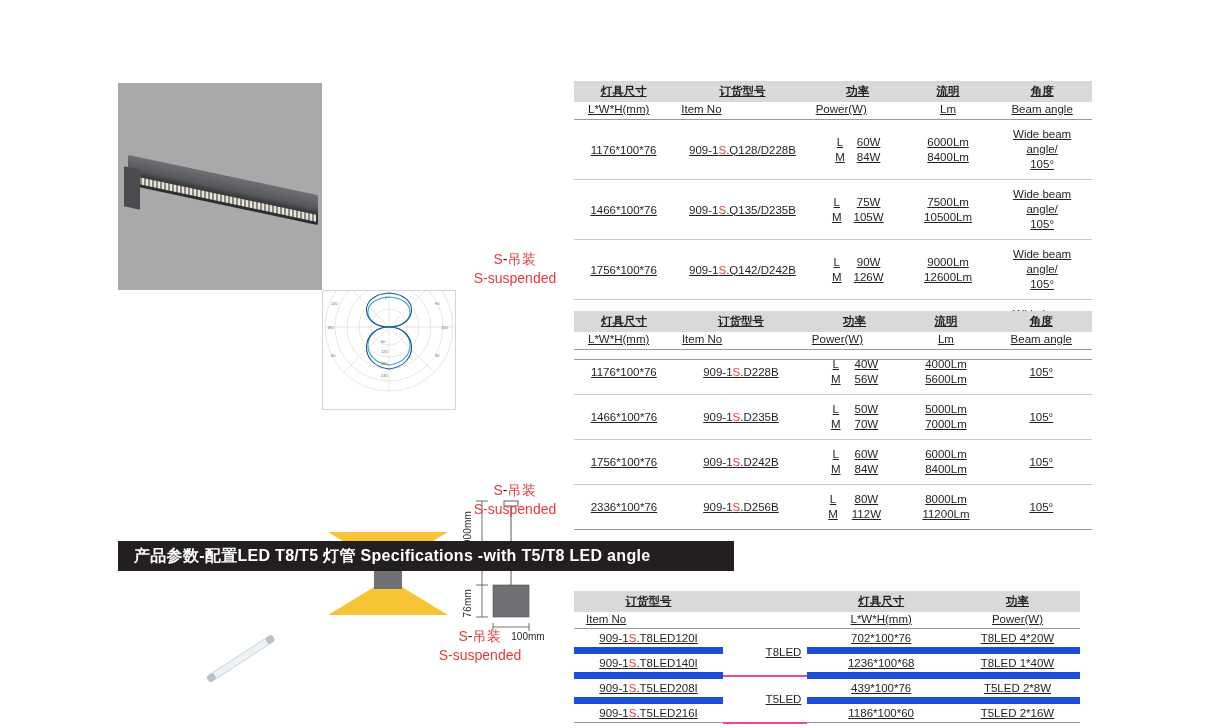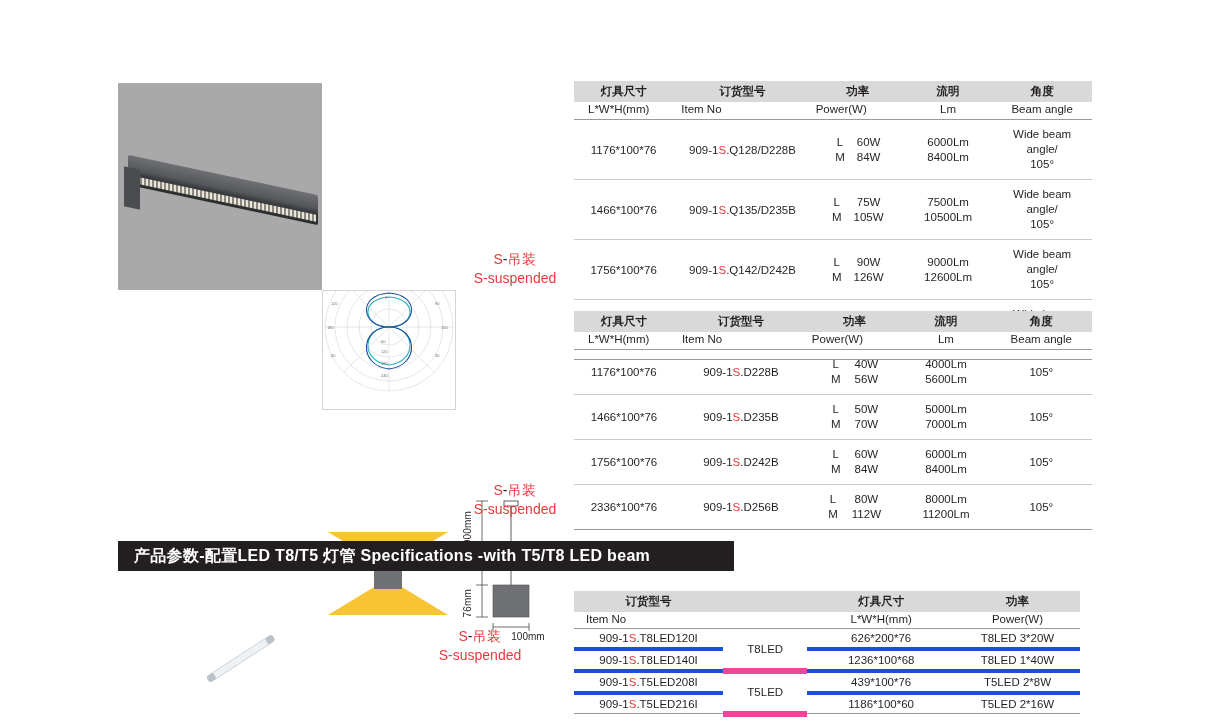--- a/index.html
+++ b/index.html
@@ -7,21 +7,21 @@
     width:1212px;height:728px;
     background:#ffffff;
     font-family:"Liberation Sans", sans-serif;
     color:#231f20;
     position:relative;
     overflow:hidden;
   }
   .sheet{position:absolute;left:0;top:0;width:1212px;height:728px;}
 
   
-  .block{position:absolute;}
+  .block{position:absolute;text-decoration:underline;}
 
   
   .photo{
     background:#a9a9a9;
     position:relative;overflow:hidden;
   }
   .photo .bar{
     position:absolute;
     background:linear-gradient(180deg,#6e7073 0%,#55575a 45%,#3a3c3f 60%,#2a2c2e 100%);
     transform:skewY(12deg);
@@ -86,22 +86,22 @@
     font-size:16px;font-weight:bold;display:flex;align-items:center;
     padding-left:16px;letter-spacing:.3px;
   }
 
   
   table.tube{border-collapse:collapse;font-size:11.5px;color:#231f20;}
   table.tube th{
     background:#d9d9d9;font-weight:bold;padding:3px 6px;text-align:center;
   }
   table.tube tr.sub th{background:#fff;font-weight:normal;padding:1px 6px 3px;border-bottom:1px solid #9a9a9a;}
-  table.tube td{padding:3px 6px;text-align:center;border-bottom:4px solid #1d4ed8;}
-  table.tube td.grp{border-bottom:6px solid #ec4899;}
+  table.tube td{padding:3px 6px;text-align:center;border-bottom:7px solid #1d4ed8;}
+  table.tube td.grp{border-bottom:2px solid #ec4899;text-align:right;}
   table.tube tr:last-child td{border-bottom:1px solid #9a9a9a;}
 
   
   .tube-stick{position:absolute;}
 </style>
 </head>
 <body>
 
 <div class="sheet">
 
@@ -320,21 +320,21 @@
             </div>
           </td>
           <td class="lm-cell"><span>8000Lm</span><br><span>11200Lm</span></td>
           <td>105°</td>
         </tr>
       </tbody>
     </table>
   </div>
 
   <div class="sectionbar" style="left:118px;top:541px;width:600px;height:30px;">
-    <span>产品参数-配置LED T8/T5 灯管 Specifications -with T5/T8 LED beam</span>
+    <span>产品参数-配置LED T8/T5 灯管 Specifications -with T5/T8 LED angle</span>
   </div>
 
   <div class="tube-stick" style="left:196px;top:628px;width:90px;height:62px;">
     <svg width="90" height="62" viewBox="0 0 90 62">
       <g transform="rotate(-33 45 31)">
         <rect x="6" y="27" width="78" height="7" rx="3.5" fill="#eef2f5" stroke="#c3cdd4" stroke-width="0.8"></rect>
         <rect x="6" y="27" width="8" height="7" rx="2" fill="#b9c2c8"></rect>
         <rect x="76" y="27" width="8" height="7" rx="2" fill="#b9c2c8"></rect>
       </g>
     </svg>
@@ -358,22 +358,22 @@
           <th style="text-align:left;padding-left:12px;">Item No</th>
           <th></th>
           <th>L*W*H(mm)</th>
           <th>Power(W)</th>
         </tr>
       </thead>
       <tbody>
         <tr>
           <td><span>909-1</span><span class="red">S</span><span>.T8LED120I</span></td>
           <td rowspan="2" class="grp">T8LED</td>
-          <td>626*200*76</td>
-          <td>T8LED 3*20W</td>
+          <td>702*100*76</td>
+          <td>T8LED 4*20W</td>
         </tr>
         <tr>
           <td><span>909-1</span><span class="red">S</span><span>.T8LED140I</span></td>
           <td>1236*100*68</td>
           <td>T8LED 1*40W</td>
         </tr>
         <tr>
           <td><span>909-1</span><span class="red">S</span><span>.T5LED208I</span></td>
           <td rowspan="2" class="grp">T5LED</td>
           <td>439*100*76</td>

